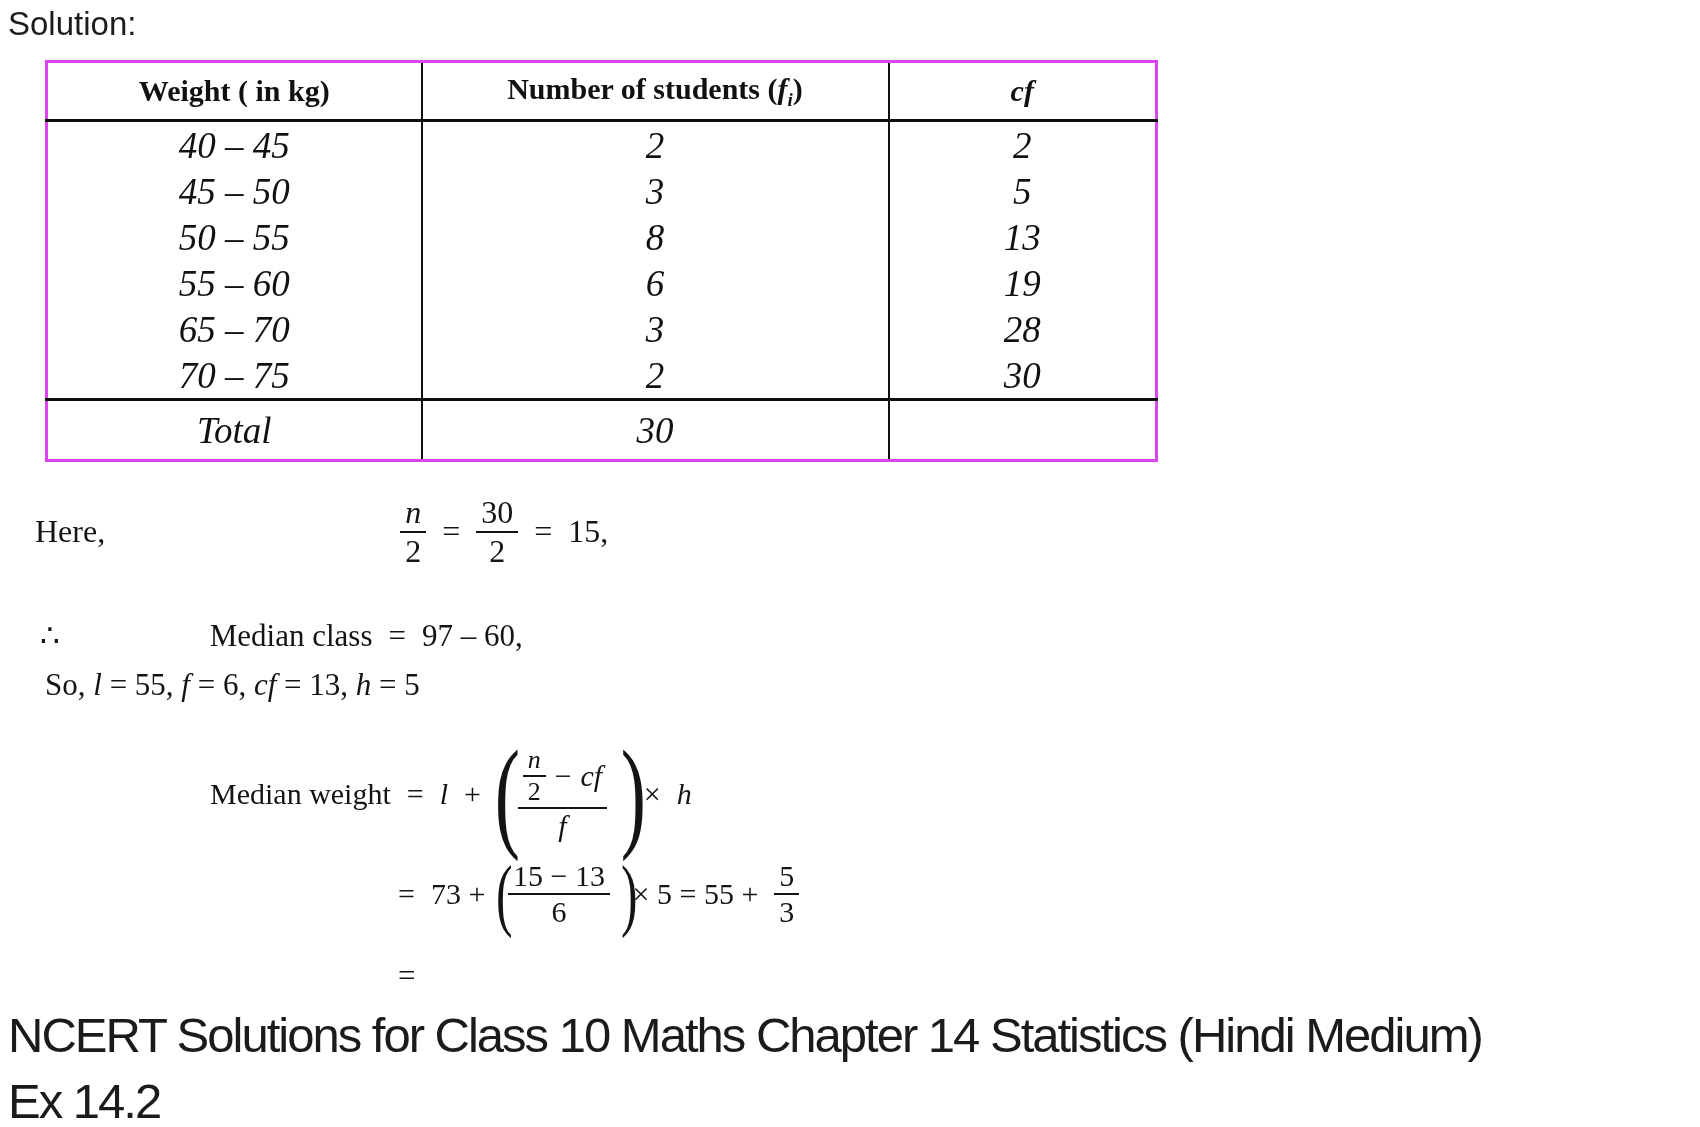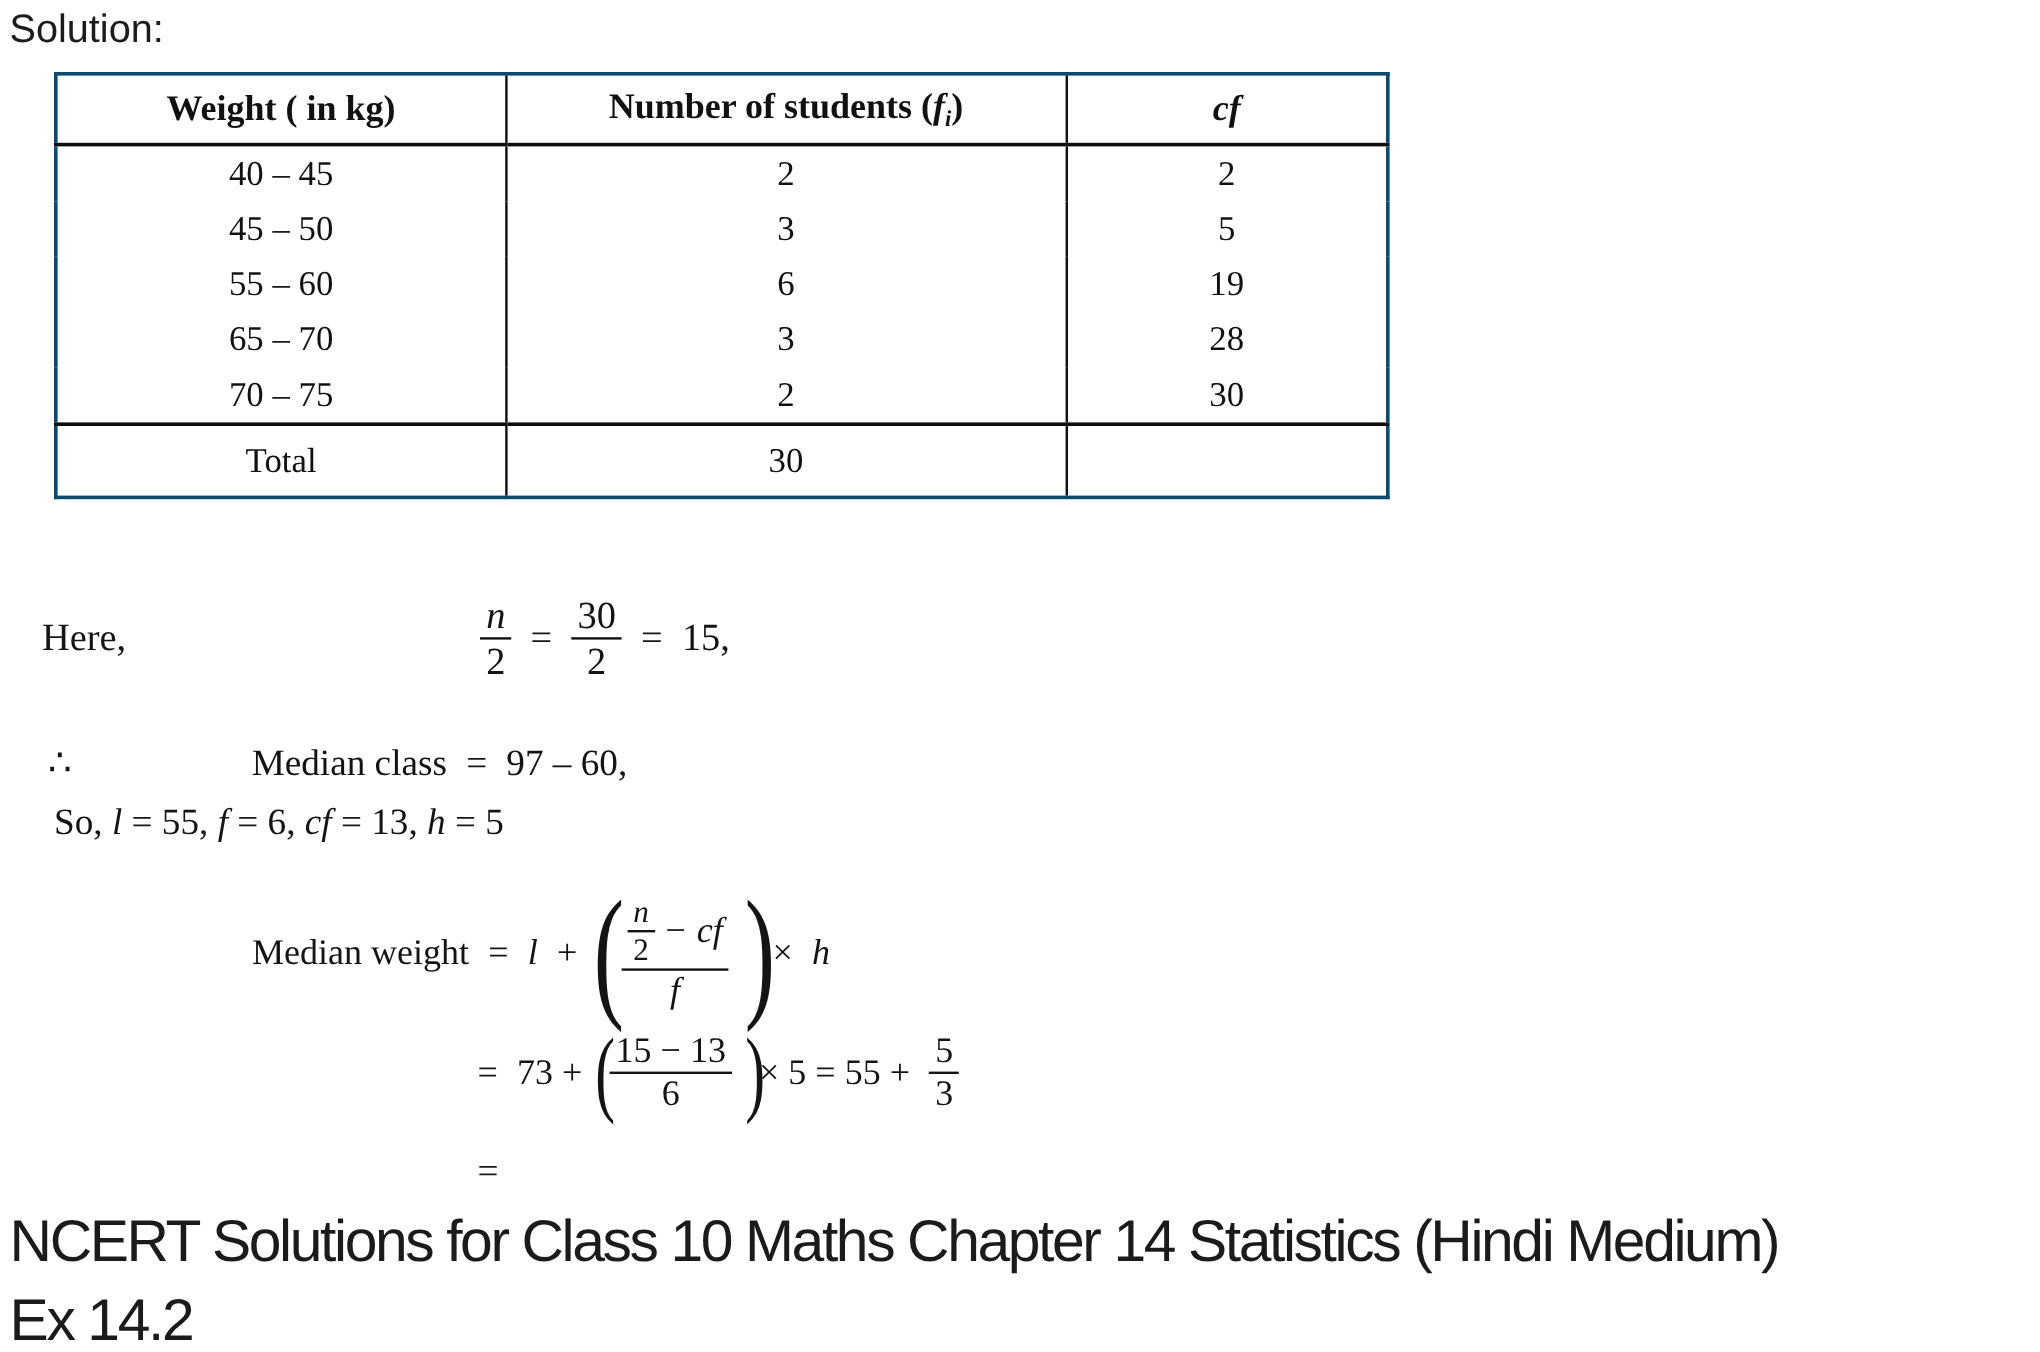--- a/index.html
+++ b/index.html
@@ -6,24 +6,24 @@
   .page{position:relative;width:1700px;height:1127px;background:#ffffff;color:#141414;overflow:hidden;border-radius:19px;}
 
   .solution-label{position:absolute;left:8px;top:5px;font-family:"Liberation Sans",sans-serif;
     font-size:33px;color:#1c1c1c;}
 
   
   .stats-table{position:absolute;left:45px;top:60px;width:1110px;border-collapse:collapse;
     table-layout:fixed;font-family:"Liberation Serif",serif;color:#111;}
   .stats-table col.c1{width:375px}.stats-table col.c2{width:467px}.stats-table col.c3{width:268px}
   .stats-table th,.stats-table td{text-align:center;vertical-align:middle;padding:0;}
-  .stats-table{border:3px solid #0c4a6e;}
+  .stats-table{border:3px solid #d946ef;}
   .stats-table th{height:56px;font-size:30px;font-weight:bold;border:2px solid #0e0e0e;
     border-bottom:3px solid #0e0e0e;}
-  .stats-table td{height:46px;font-size:29px;border-left:2px solid #0e0e0e;border-right:2px solid #0e0e0e;}
+  .stats-table td{height:46px;font-size:37px;border-left:2px solid #0e0e0e;border-right:2px solid #0e0e0e;font-style:italic;}
   .stats-table tr.total-row td{height:58px;border-top:3px solid #0e0e0e;}
   .var{font-style:italic;}
   sub.sm{font-size:19px;font-style:italic;}
 
   
   .mrow{position:absolute;display:flex;align-items:center;font-family:"Liberation Serif",serif;
     font-size:31px;color:#141414;white-space:nowrap;}
   .mtext{position:absolute;font-family:"Liberation Serif",serif;font-size:31px;color:#141414;white-space:nowrap;}
   .it{font-style:italic;}
   .gap>*{margin-right:16px;}
@@ -64,20 +64,25 @@
     <tbody>
       <tr>
         <td>40 – 45</td>
         <td>2</td>
         <td>2</td>
       </tr>
       <tr>
         <td>45 – 50</td>
         <td>3</td>
         <td>5</td>
+      </tr>
+      <tr>
+        <td>50 – 55</td>
+        <td>8</td>
+        <td>13</td>
       </tr>
       <tr>
         <td>55 – 60</td>
         <td>6</td>
         <td>19</td>
       </tr>
       <tr>
         <td>65 – 70</td>
         <td>3</td>
         <td>28</td>

